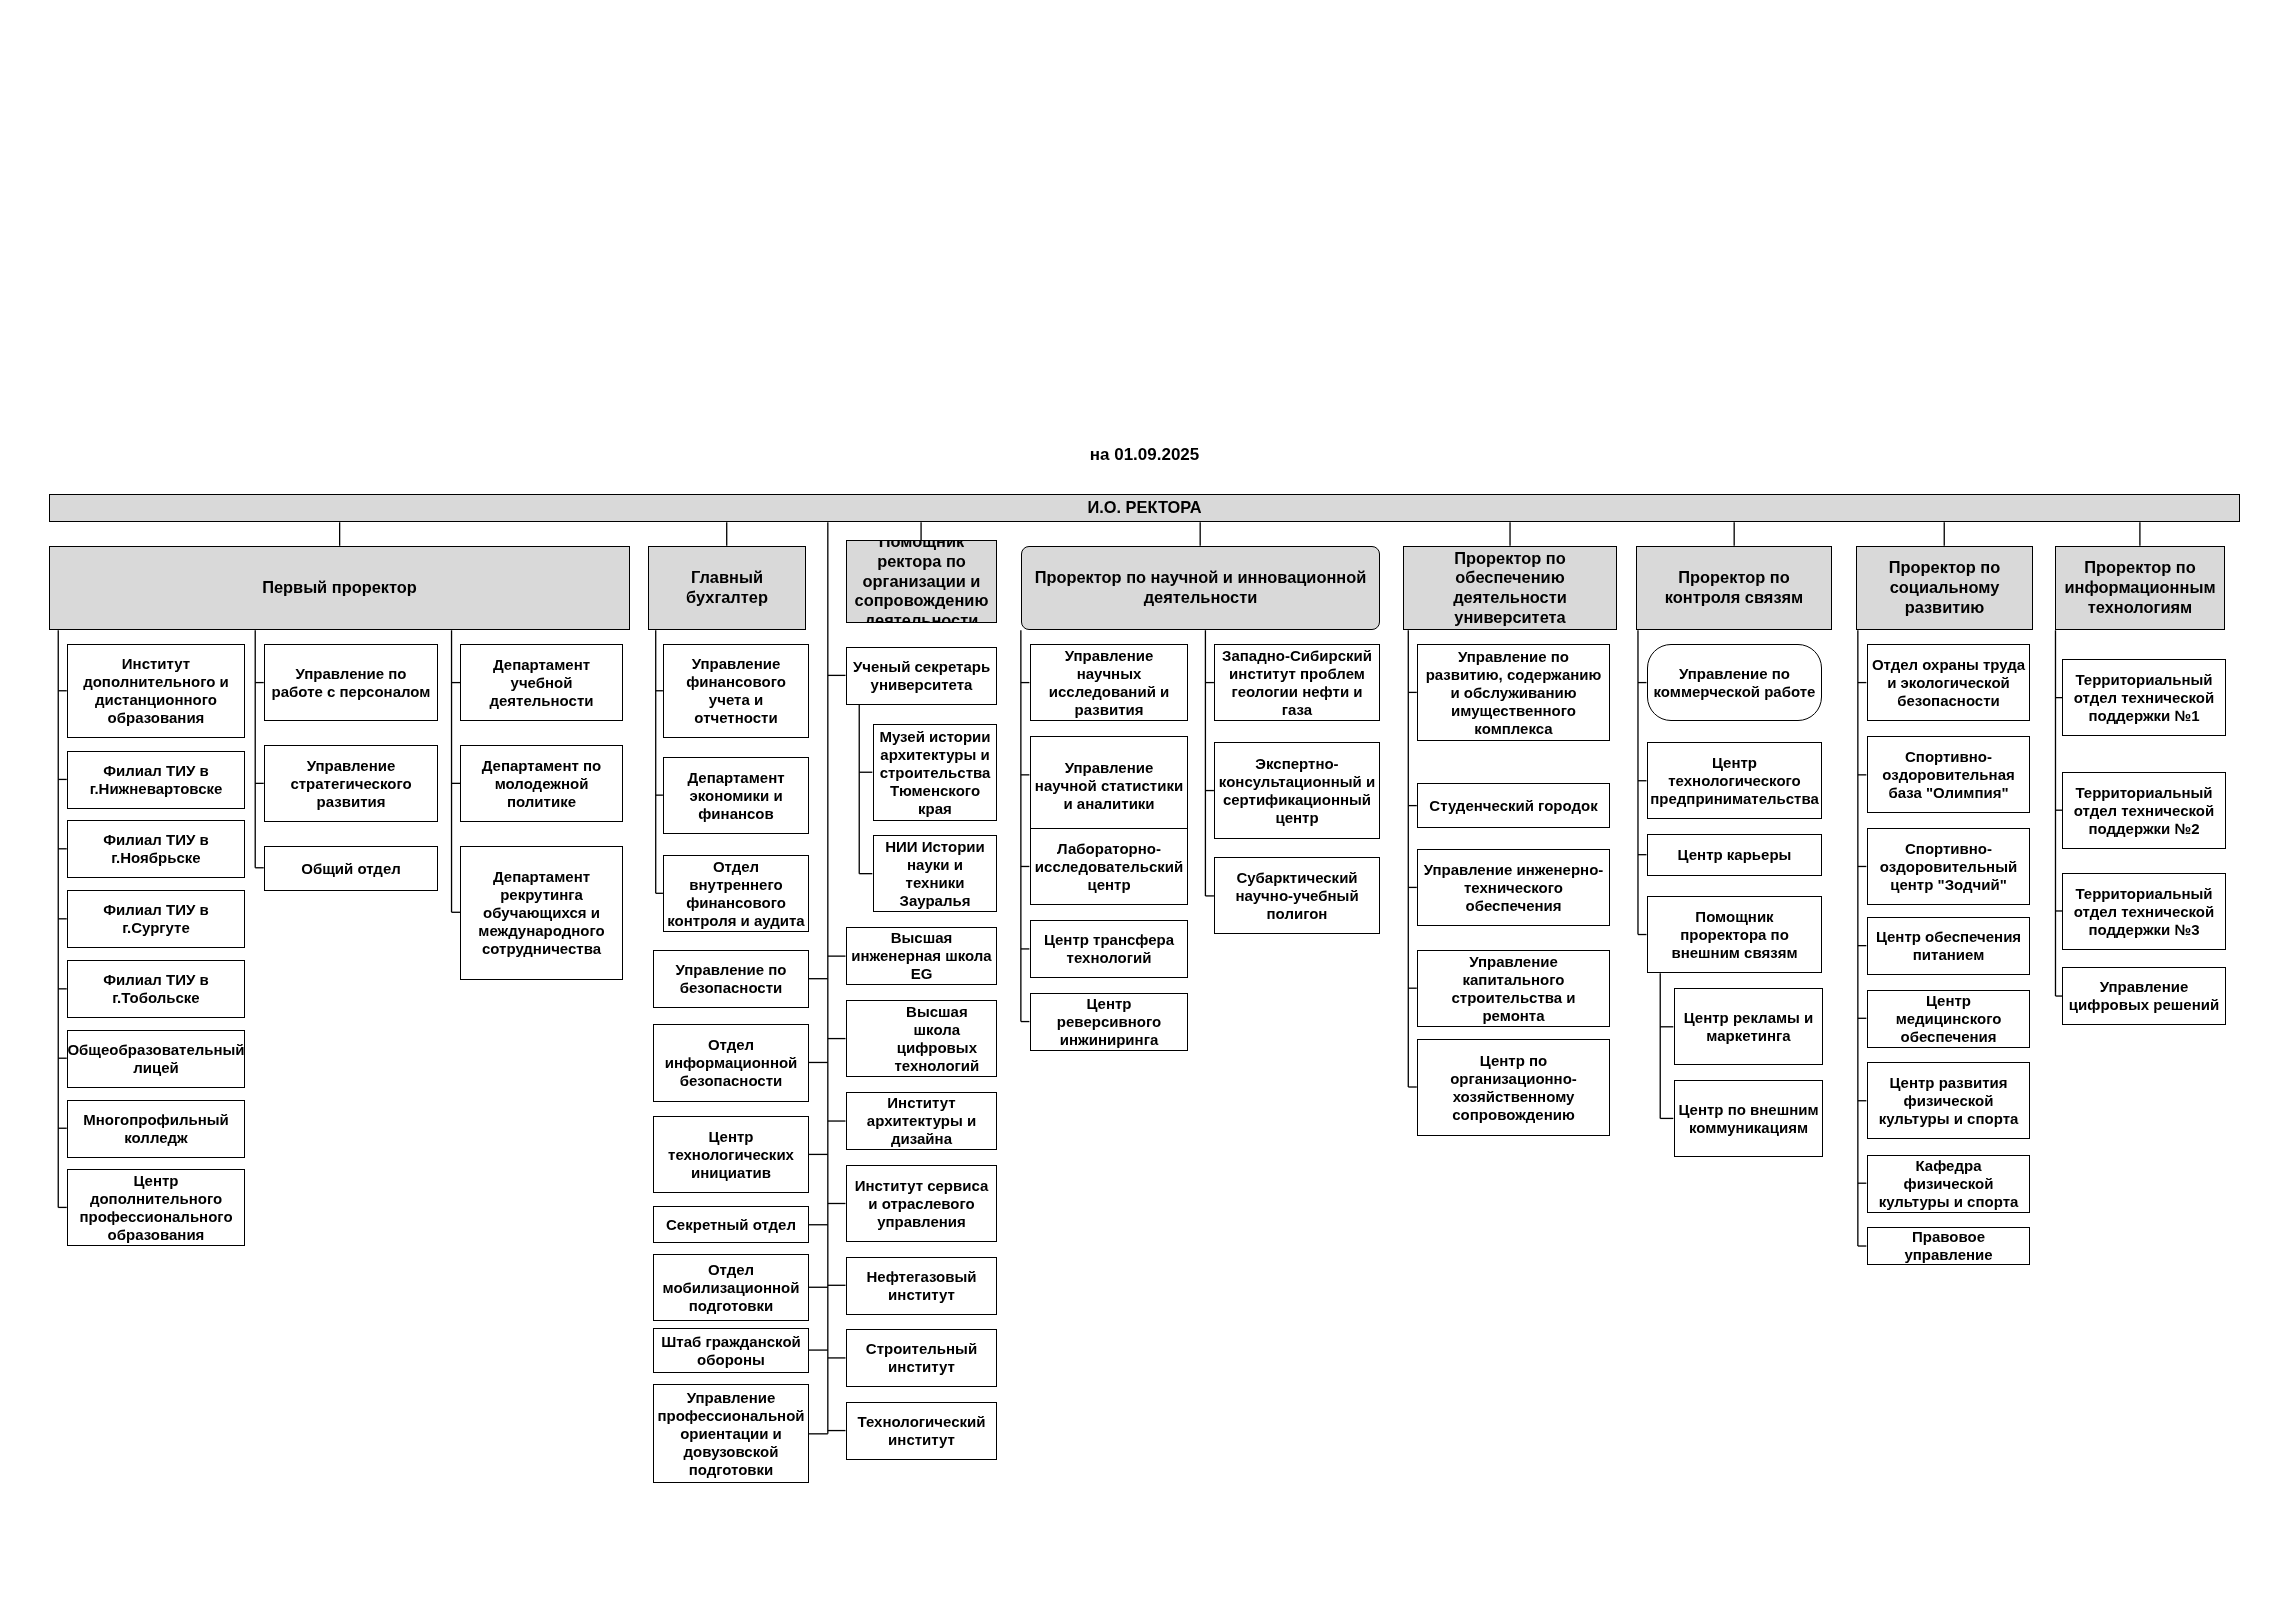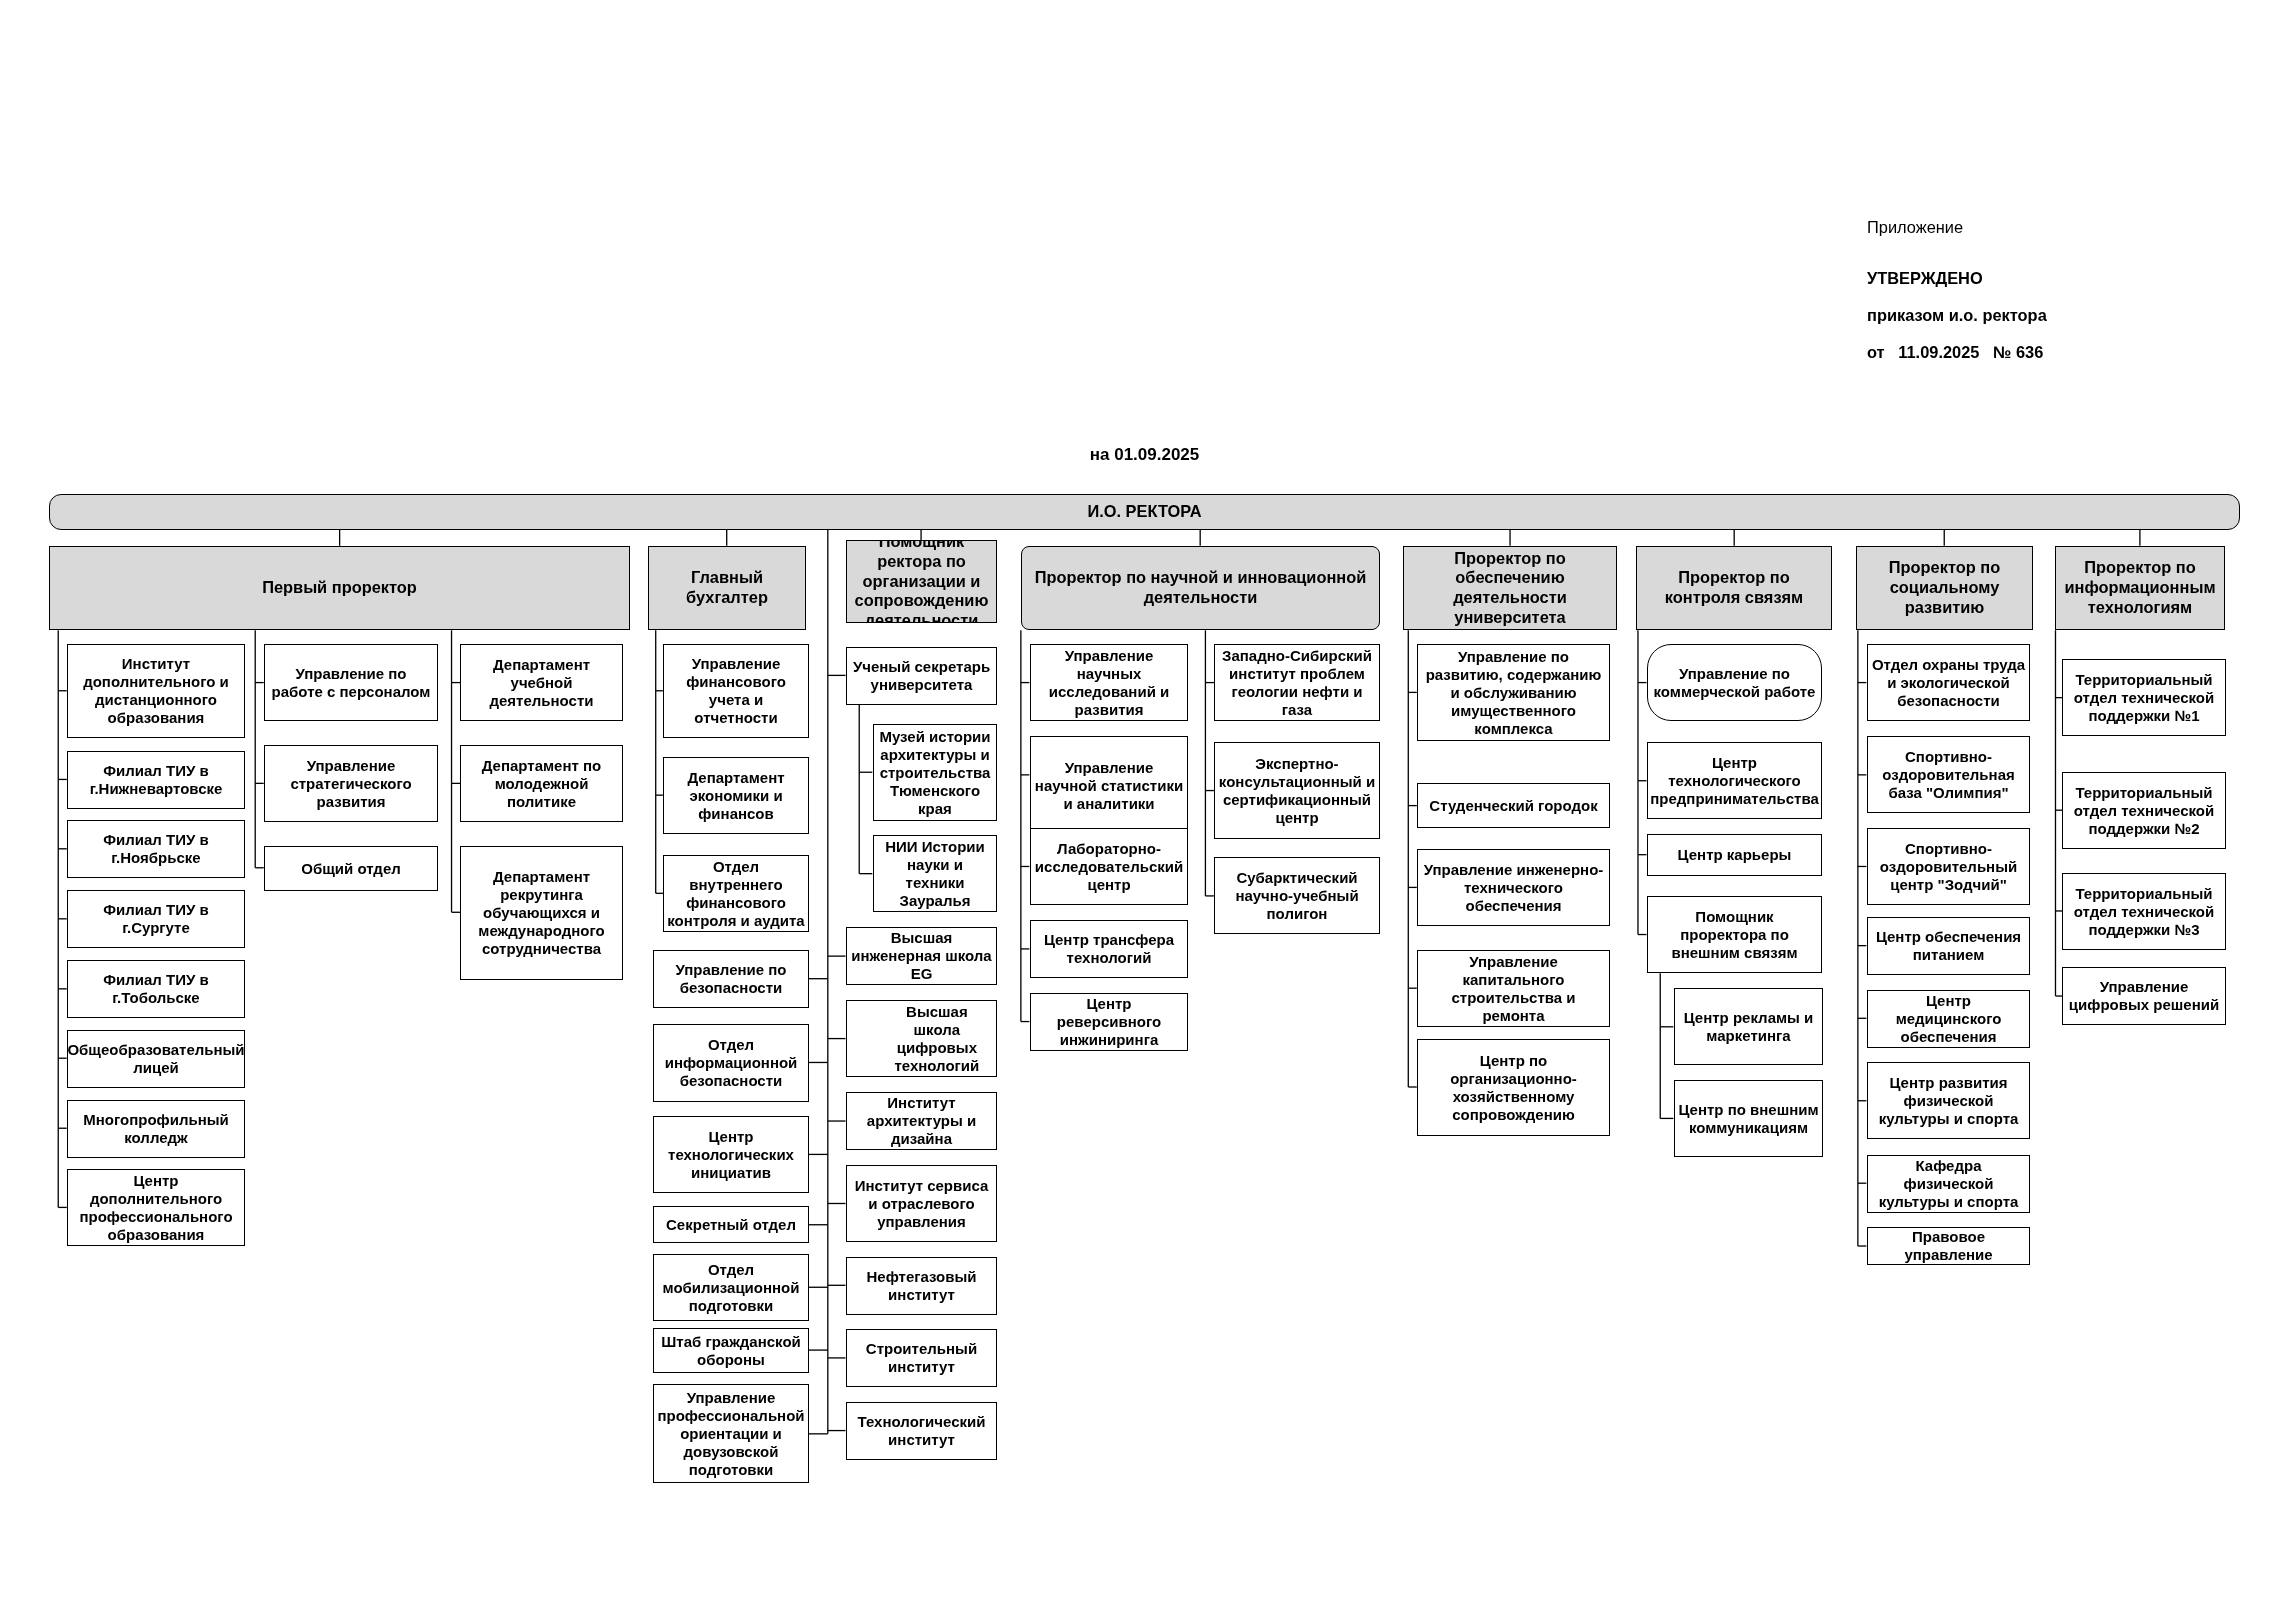--- a/index.html
+++ b/index.html
@@ -120,31 +120,25 @@
       <line x1="2839" y1="1808" x2="2852" y2="1808" stroke="#000000" stroke-width="2"></line>
       <line x1="2839" y1="1904" x2="2852" y2="1904" stroke="#000000" stroke-width="2"></line>
       <line x1="2839" y1="963" x2="2839" y2="1904" stroke="#000000" stroke-width="2"></line>
       <line x1="3141" y1="1066" x2="3151" y2="1066" stroke="#000000" stroke-width="2"></line>
       <line x1="3141" y1="1238" x2="3151" y2="1238" stroke="#000000" stroke-width="2"></line>
       <line x1="3141" y1="1392" x2="3151" y2="1392" stroke="#000000" stroke-width="2"></line>
       <line x1="3141" y1="1522" x2="3151" y2="1522" stroke="#000000" stroke-width="2"></line>
       <line x1="3141" y1="963" x2="3141" y2="1522" stroke="#000000" stroke-width="2"></line>
     </svg>
 
-  <div class="approval">
-    <div class="approval-line approval-line--first">Приложение</div>
-    <div class="approval-line">УТВЕРЖДЕНО</div>
-    <div class="approval-line">приказом и.о. ректора</div>
-    <div class="approval-line">от   11.09.2025   № 636</div>
-  </div>
 
   <div class="chart-subtitle">на 01.09.2025</div>
 
   <div id="org-chart">
-      <div class="org-box org-box--header" style="left: 49px; top: 494px; width: 2191px; height: 36px; border-radius: 12px;">
+      <div class="org-box org-box--header" style="left: 49px; top: 494px; width: 2191px; height: 28px;">
         <span>И.О. РЕКТОРА</span>
       </div>
       <div class="org-box org-box--header" style="left: 49px; top: 546px; width: 581px; height: 84px;">
         <span>Первый проректор</span>
       </div>
       <div class="org-box org-box--header" style="left: 648px; top: 546px; width: 158px; height: 84px;">
         <span>Главный бухгалтер</span>
       </div>
       <div class="org-box org-box--header" style="left: 846px; top: 540px; width: 151px; height: 83px;">
         <span>Помощник ректора по организации и сопровождению деятельности</span>

